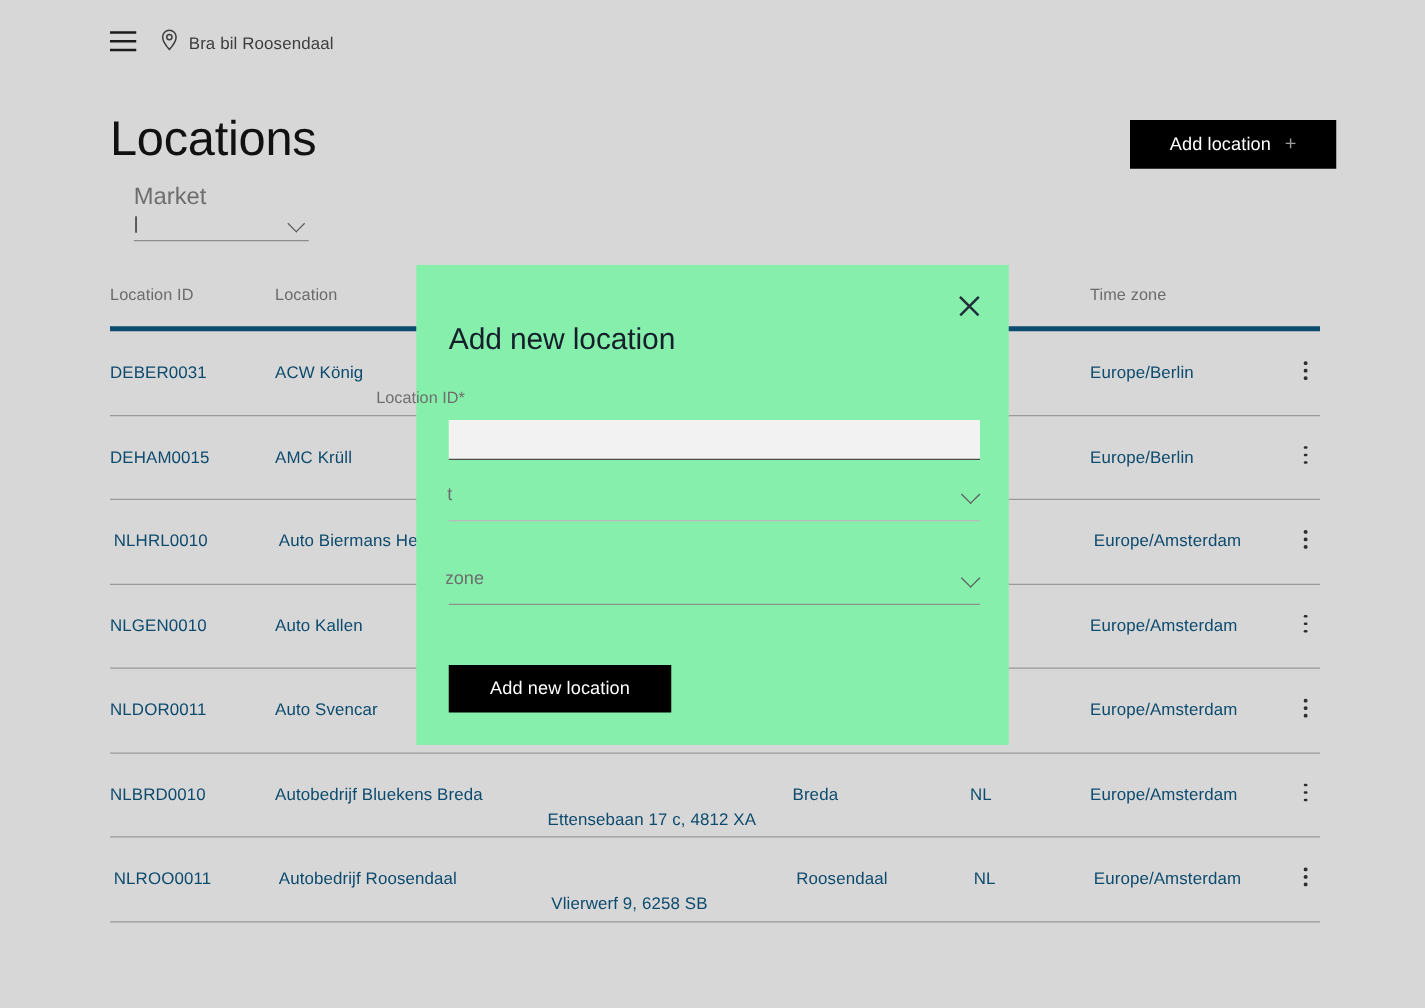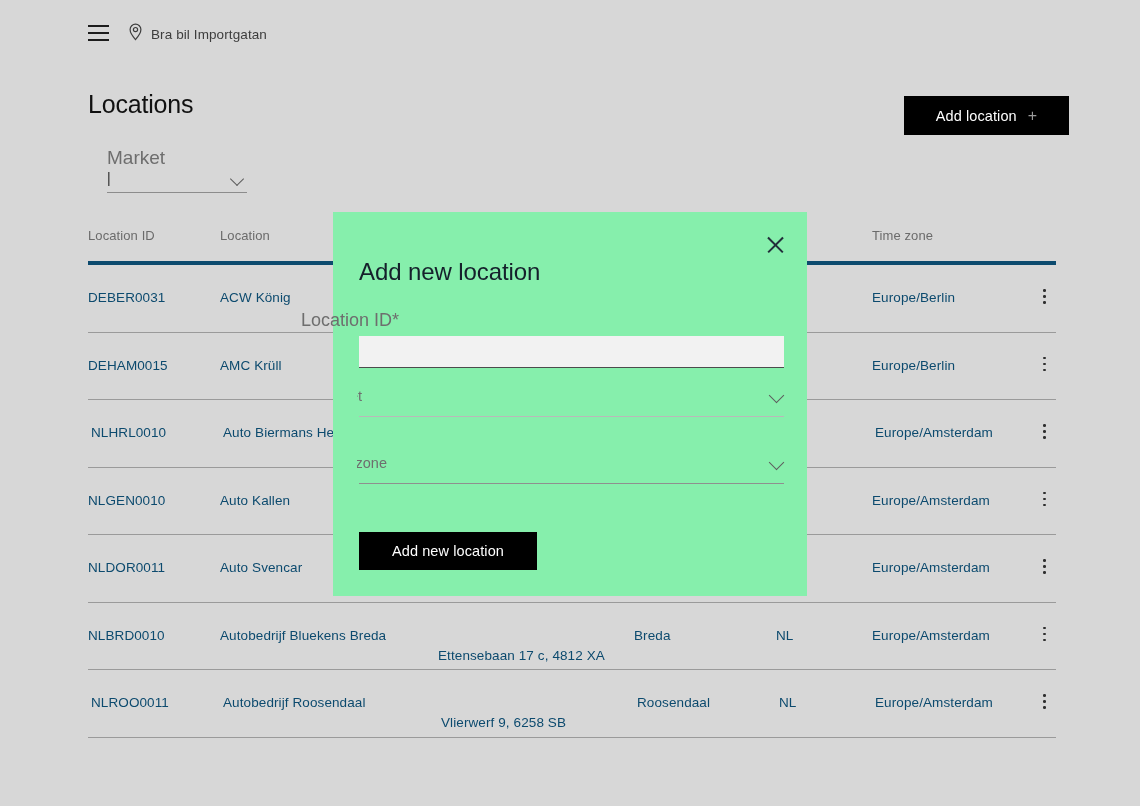--- a/index.html
+++ b/index.html
@@ -53,21 +53,21 @@
     font-size: 13.5px;
     color: #3d3d3d;
     letter-spacing: 0.1px;
     white-space: nowrap;
   }
 
   
   .page-title {
     position: absolute;
     left: 88px; top: 90px;
-    font-size: 25px;
+    font-size: 39px;
     font-weight: 400;
     letter-spacing: -0.2px;
     color: #111;
     margin: 0;
   }
 
   .add-location-btn {
     position: absolute;
     left: 904px; top: 96px;
     width: 165px; height: 39px;
@@ -228,21 +228,21 @@
 
   
   .field-locid {
     position: absolute;
     left: 26px; top: 98px;
     width: 425px;
   }
   .field-locid .flabel {
     position: absolute;
     left: -58px; top: 0;
-    font-size: 18px;
+    font-size: 13px;
     color: #6e6e6e;
     white-space: nowrap;
   }
   .textinput {
     position: absolute;
     left: 0; top: 26px;
     width: 425px; height: 32px;
     background: #f2f2f2;
     border: none;
     border-bottom: 1.4px solid #4c4c4c;
@@ -325,21 +325,21 @@
     <i></i>
     <i></i>
   </div>
   <div class="brand">
     <span class="pin">
       <svg width="15" height="18" viewBox="0 0 15 18">
         <path d="M7.5 1.2c-3 0-5.4 2.4-5.4 5.4 0 4 5.4 10 5.4 10s5.4-6 5.4-10c0-3-2.4-5.4-5.4-5.4z" fill="none" stroke="#3d3d3d" stroke-width="1.2"></path>
         <circle cx="7.5" cy="6.6" r="2.1" fill="none" stroke="#3d3d3d" stroke-width="1.2"></circle>
       </svg>
     </span>
-    <span class="brand-label">Bra bil Importgatan</span>
+    <span class="brand-label">Bra bil Roosendaal</span>
   </div>
 </div>
 
 <h1 class="page-title">Locations</h1>
 
 <button class="add-location-btn">
   <span>Add location</span>
   <span class="plus">+</span>
 </button>
 

